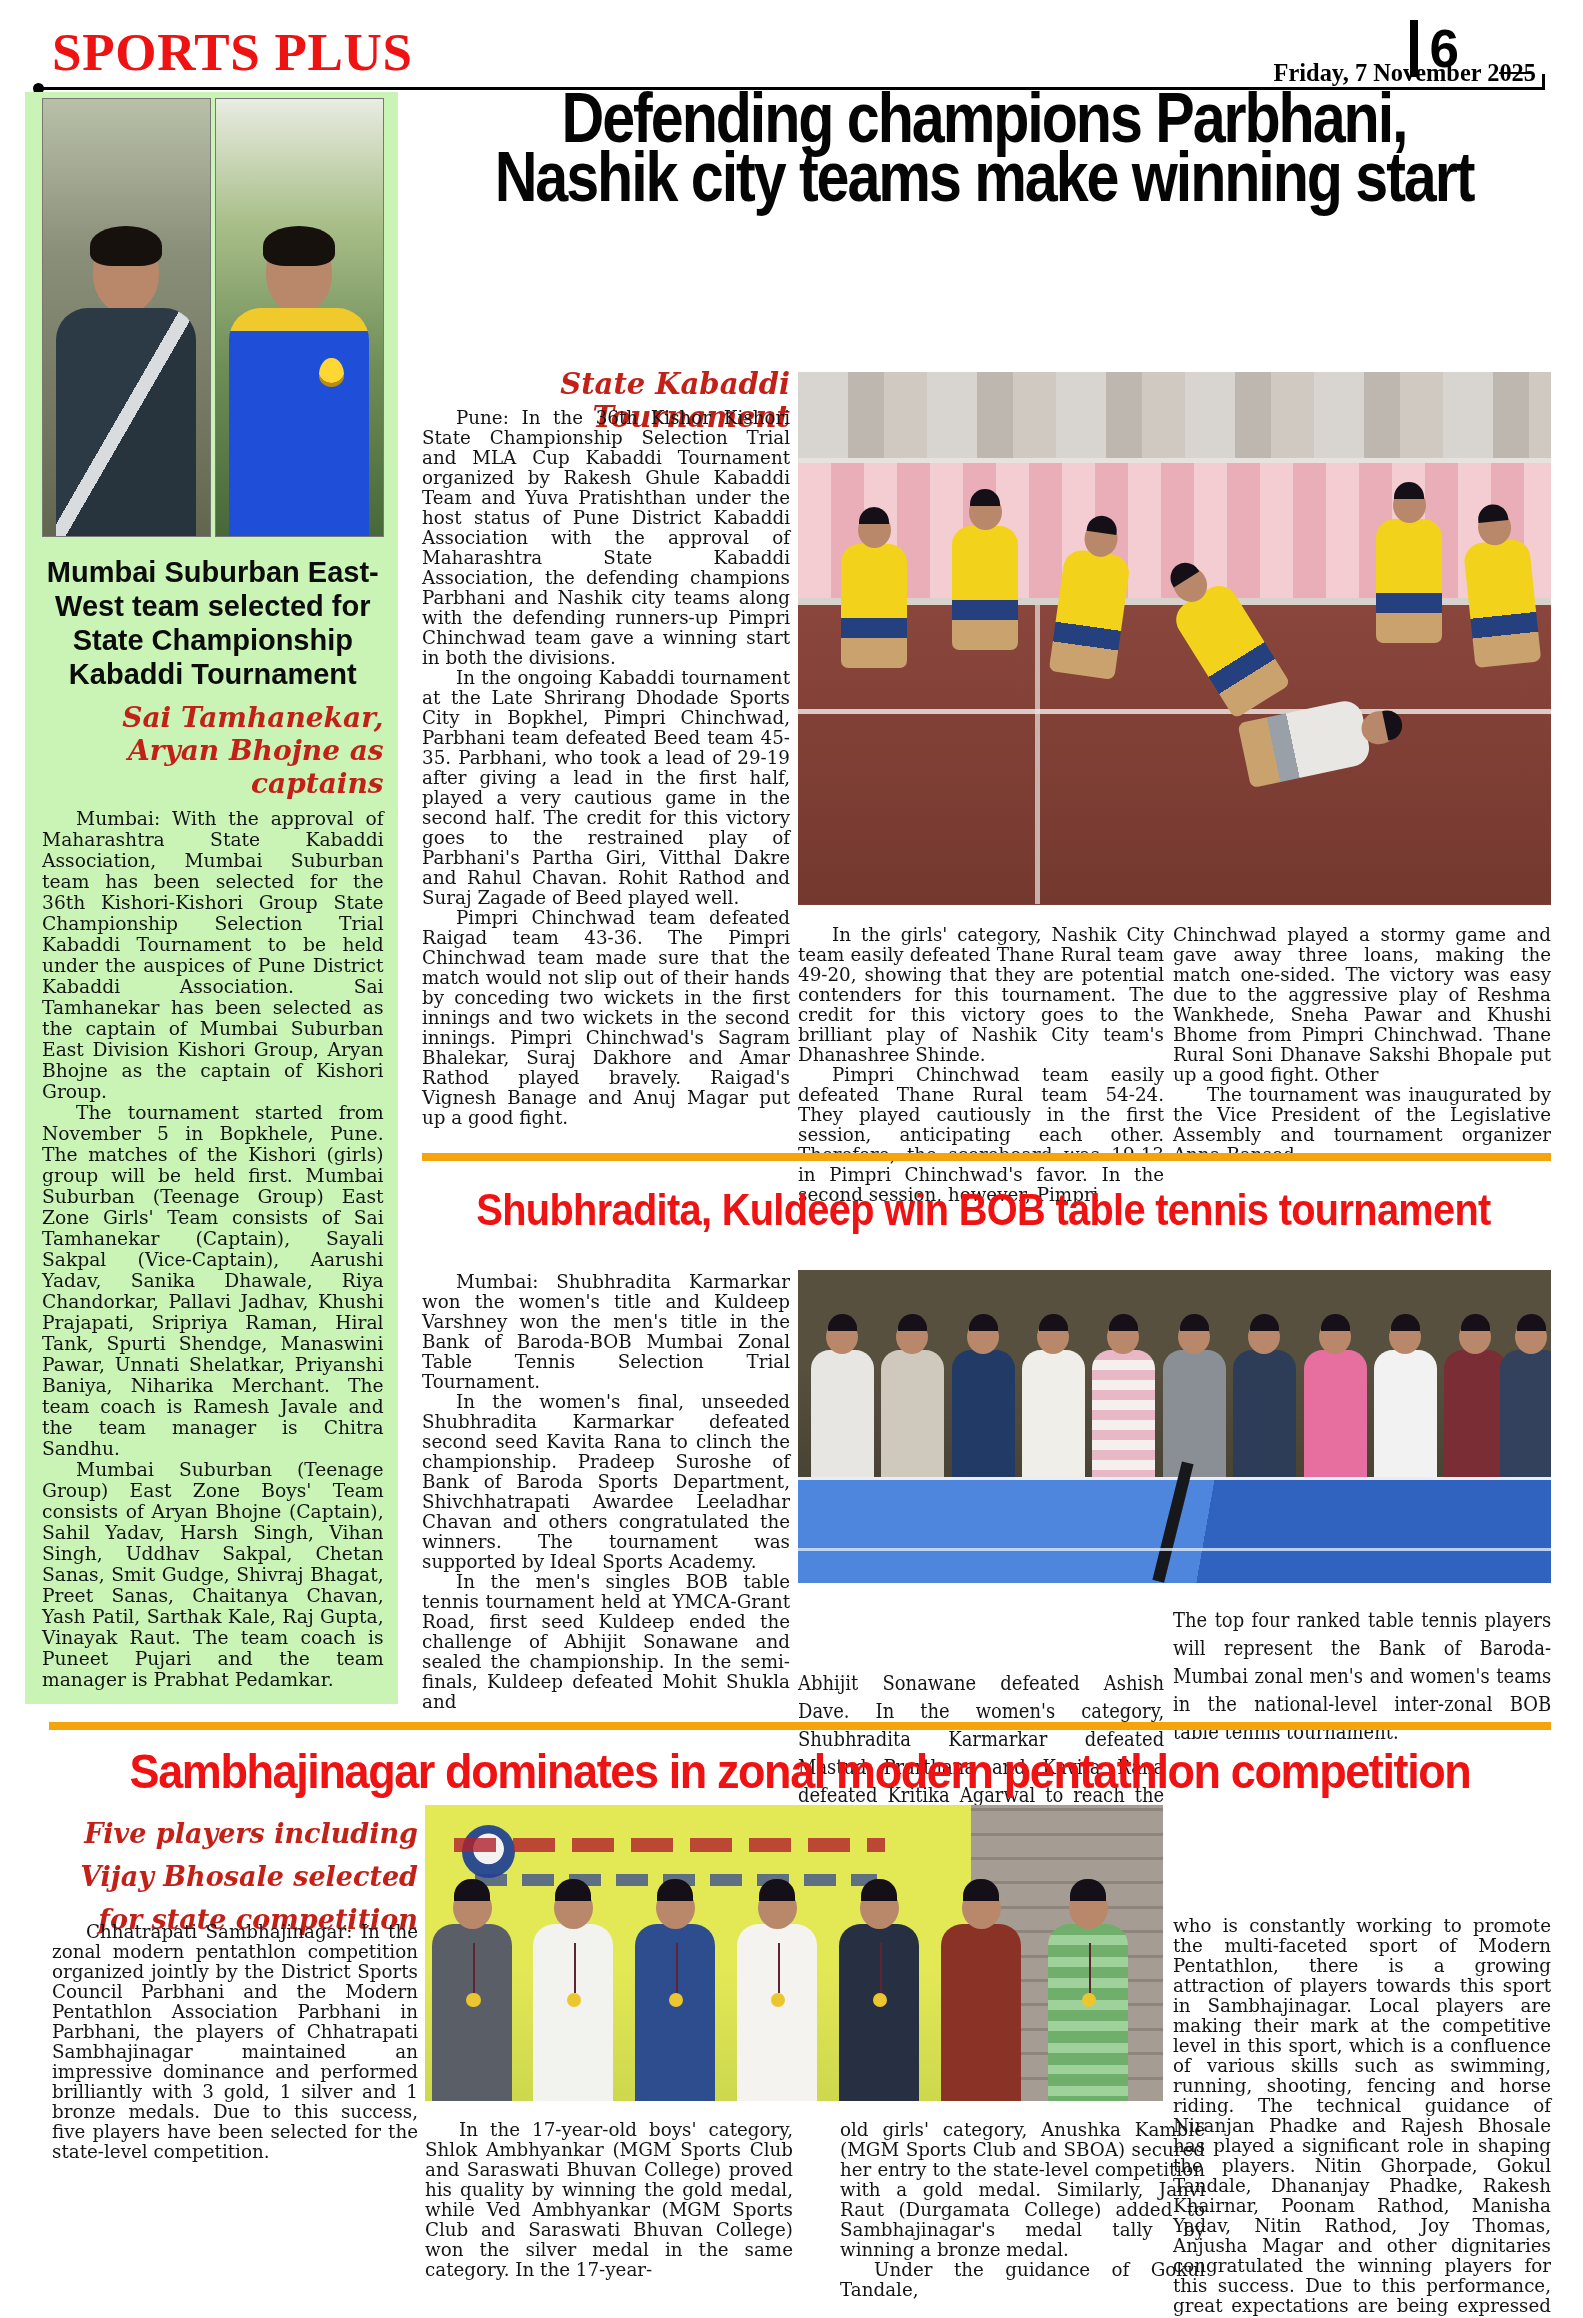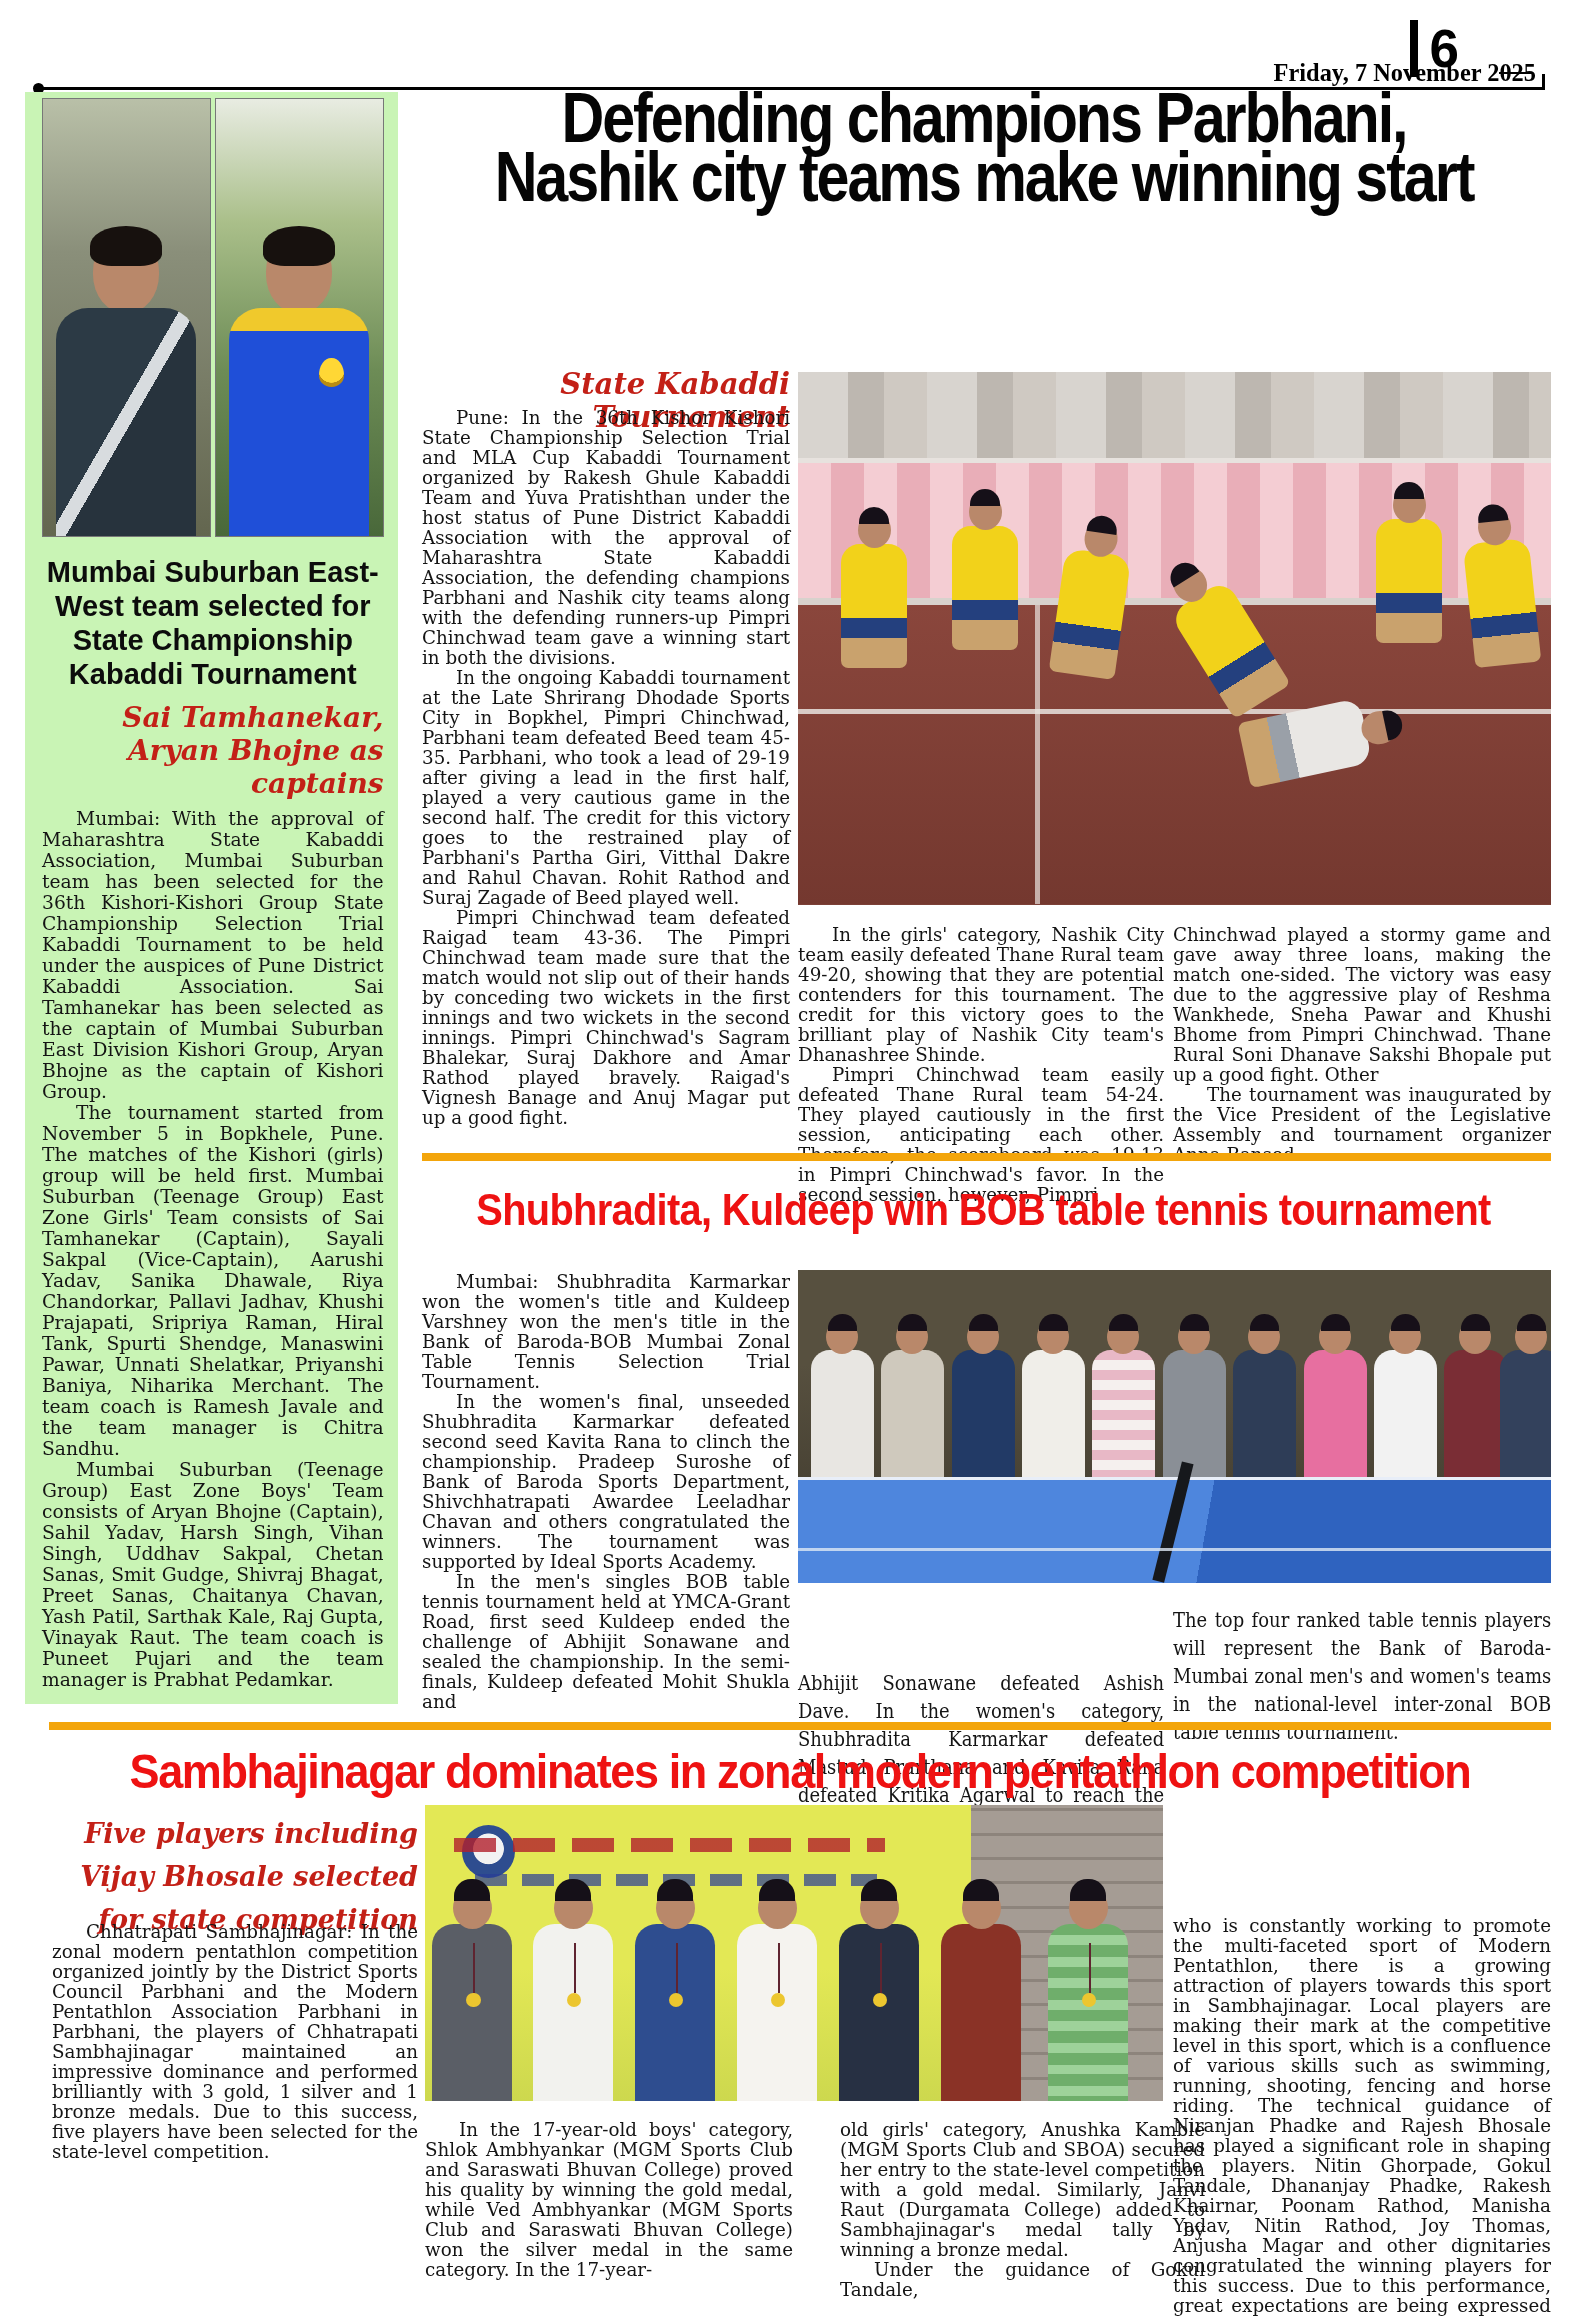--- a/index.html
+++ b/index.html
@@ -118,20 +118,21 @@
   .pp::before{content:'';position:absolute;top:-37px;left:21px;width:39px;height:42px;border-radius:50%;background:#b9886a}
   .pp::after{content:'';position:absolute;top:-45px;left:22px;width:36px;height:21.5px;border-radius:17px 17px 0 0;background:#151018}
   .md{position:absolute;left:34px;top:69px;width:14.4px;height:14.4px;border-radius:50%;background:#ecc62f}
   .md::before{content:'';position:absolute;left:6.5px;top:-50px;width:2.2px;height:50px;background:#5f2430}
 </style>
 </head>
 <body>
 
 <div class="page">
 
+  <div class="abs masthead">SPORTS PLUS</div>
   <div class="abs pageno">6</div>
   <div class="abs dateline">Friday, 7 November 2025</div>
   <div class="abs hrule"></div>
   <div class="abs hrule-dot"></div>
   <div class="abs hrule-dash"></div>
   <div class="abs hrule-tick"></div>
 
   <aside class="abs sidebar">
     <div class="sideph">
       <div class="ph ph1">

